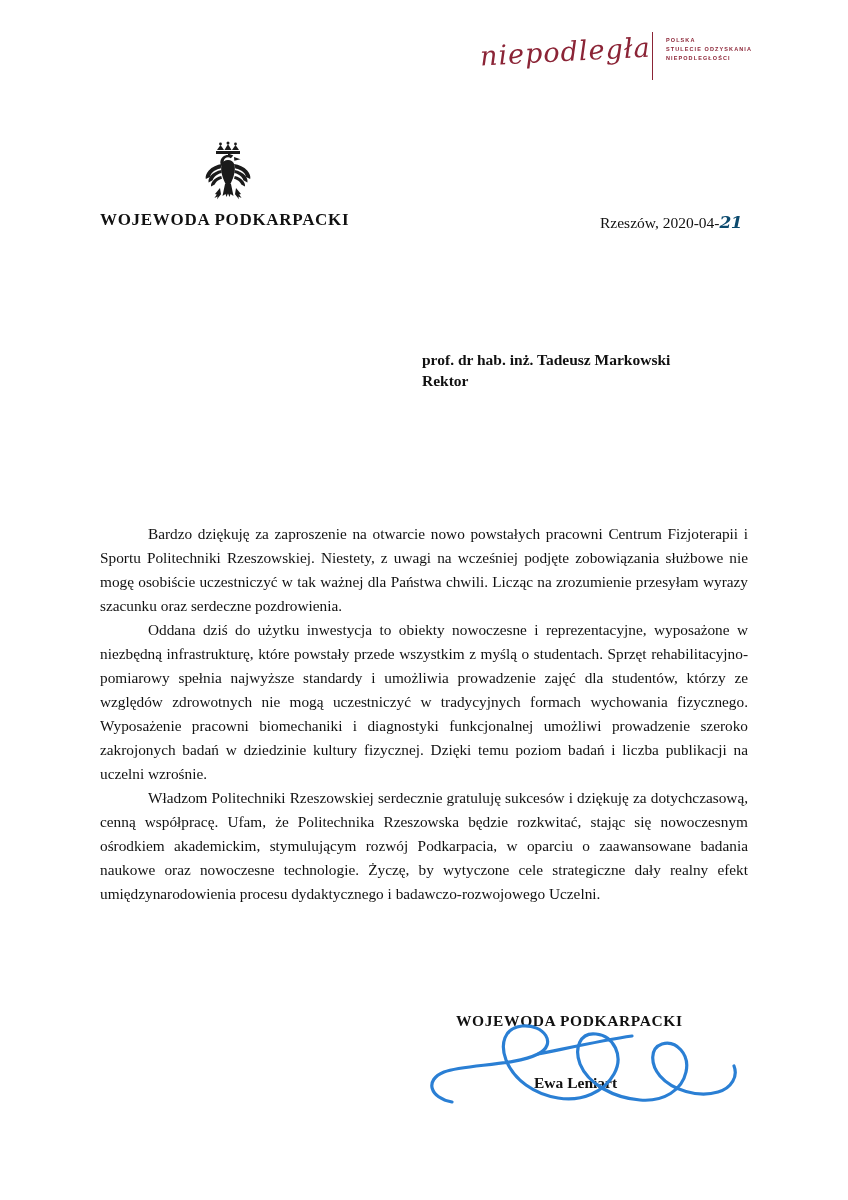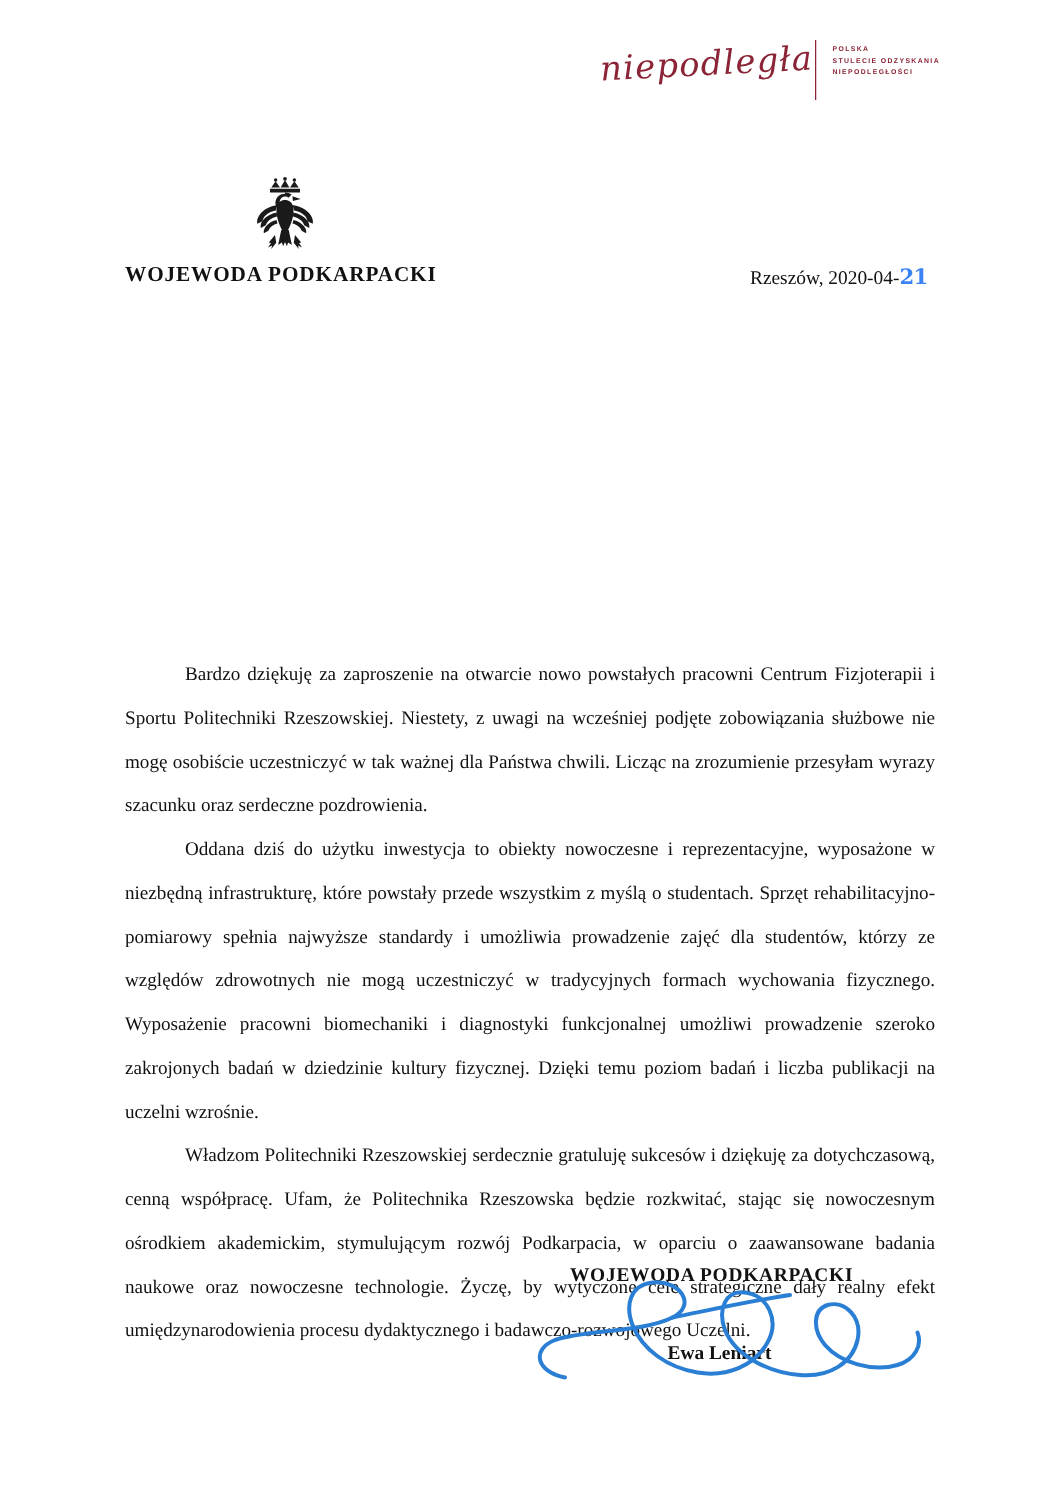--- a/index.html
+++ b/index.html
@@ -80,22 +80,23 @@
   }
   .place-date {
     position: absolute;
     left: 600px;
     top: 212px;
     font-size: 15.5px;
     white-space: nowrap;
   }
   .date-hand {
     font-family: "DejaVu Serif", serif;
-    font-weight: bold;
-    color: #3b82f6;
+    font-style: italic;
+    font-weight: bold;
+    color: #0c4a6e;
     font-size: 17px;
     letter-spacing: -0.5px;
   }
 
   
   .addressee {
     position: absolute;
     left: 422px;
     top: 350px;
     font-weight: bold;
@@ -103,21 +104,21 @@
     line-height: 20.5px;
   }
 
   
   .body-text {
     position: absolute;
     left: 100px;
     top: 522px;
     width: 648px;
     font-size: 15.3px;
-    line-height: 35px;
+    line-height: 24px;
     text-align: justify;
   }
   .body-text p {
     margin: 0 0 0 0;
     text-indent: 48px;
   }
   .body-text p.noindent {
     text-indent: 0;
   }
   .body-text p.gap {
@@ -197,20 +198,22 @@
     </svg>
   </div>
 
   <div class="wojewoda-header">WOJEWODA PODKARPACKI</div>
 
   <div class="place-date">
     <span>Rzeszów, 2020-04-</span><span class="date-hand">21</span>
   </div>
 
   <div class="addressee">
+    <div>prof. dr hab. inż. Tadeusz Markowski</div>
+    <div>Rektor</div>
   </div>
 
   <div class="body-text">
     <p>Bardzo dziękuję za zaproszenie na otwarcie nowo powstałych pracowni Centrum Fizjoterapii i Sportu Politechniki Rzeszowskiej. Niestety, z uwagi na wcześniej podjęte zobowiązania służbowe nie mogę osobiście uczestniczyć w tak ważnej dla Państwa chwili. Licząc na zrozumienie przesyłam wyrazy szacunku oraz serdeczne pozdrowienia.</p>
     <p>Oddana dziś do użytku inwestycja to obiekty nowoczesne i reprezentacyjne, wyposażone w niezbędną infrastrukturę, które powstały przede wszystkim z myślą o studentach. Sprzęt rehabilitacyjno-pomiarowy spełnia najwyższe standardy i umożliwia prowadzenie zajęć dla studentów, którzy ze względów zdrowotnych nie mogą uczestniczyć w tradycyjnych formach wychowania fizycznego. Wyposażenie pracowni biomechaniki i diagnostyki funkcjonalnej umożliwi prowadzenie szeroko zakrojonych badań w dziedzinie kultury fizycznej. Dzięki temu poziom badań i liczba publikacji na uczelni wzrośnie.</p>
     <p>Władzom Politechniki Rzeszowskiej serdecznie gratuluję sukcesów i dziękuję za dotychczasową, cenną współpracę. Ufam, że Politechnika Rzeszowska będzie rozkwitać, stając się nowoczesnym ośrodkiem akademickim, stymulującym rozwój Podkarpacia, w oparciu o zaawansowane badania naukowe oraz nowoczesne technologie. Życzę, by wytyczone cele strategiczne dały realny efekt umiędzynarodowienia procesu dydaktycznego i badawczo-rozwojowego Uczelni.</p>
   </div>
 
   <div class="sig-title">WOJEWODA PODKARPACKI</div>
   <div class="sig-name">Ewa Leniart</div>

